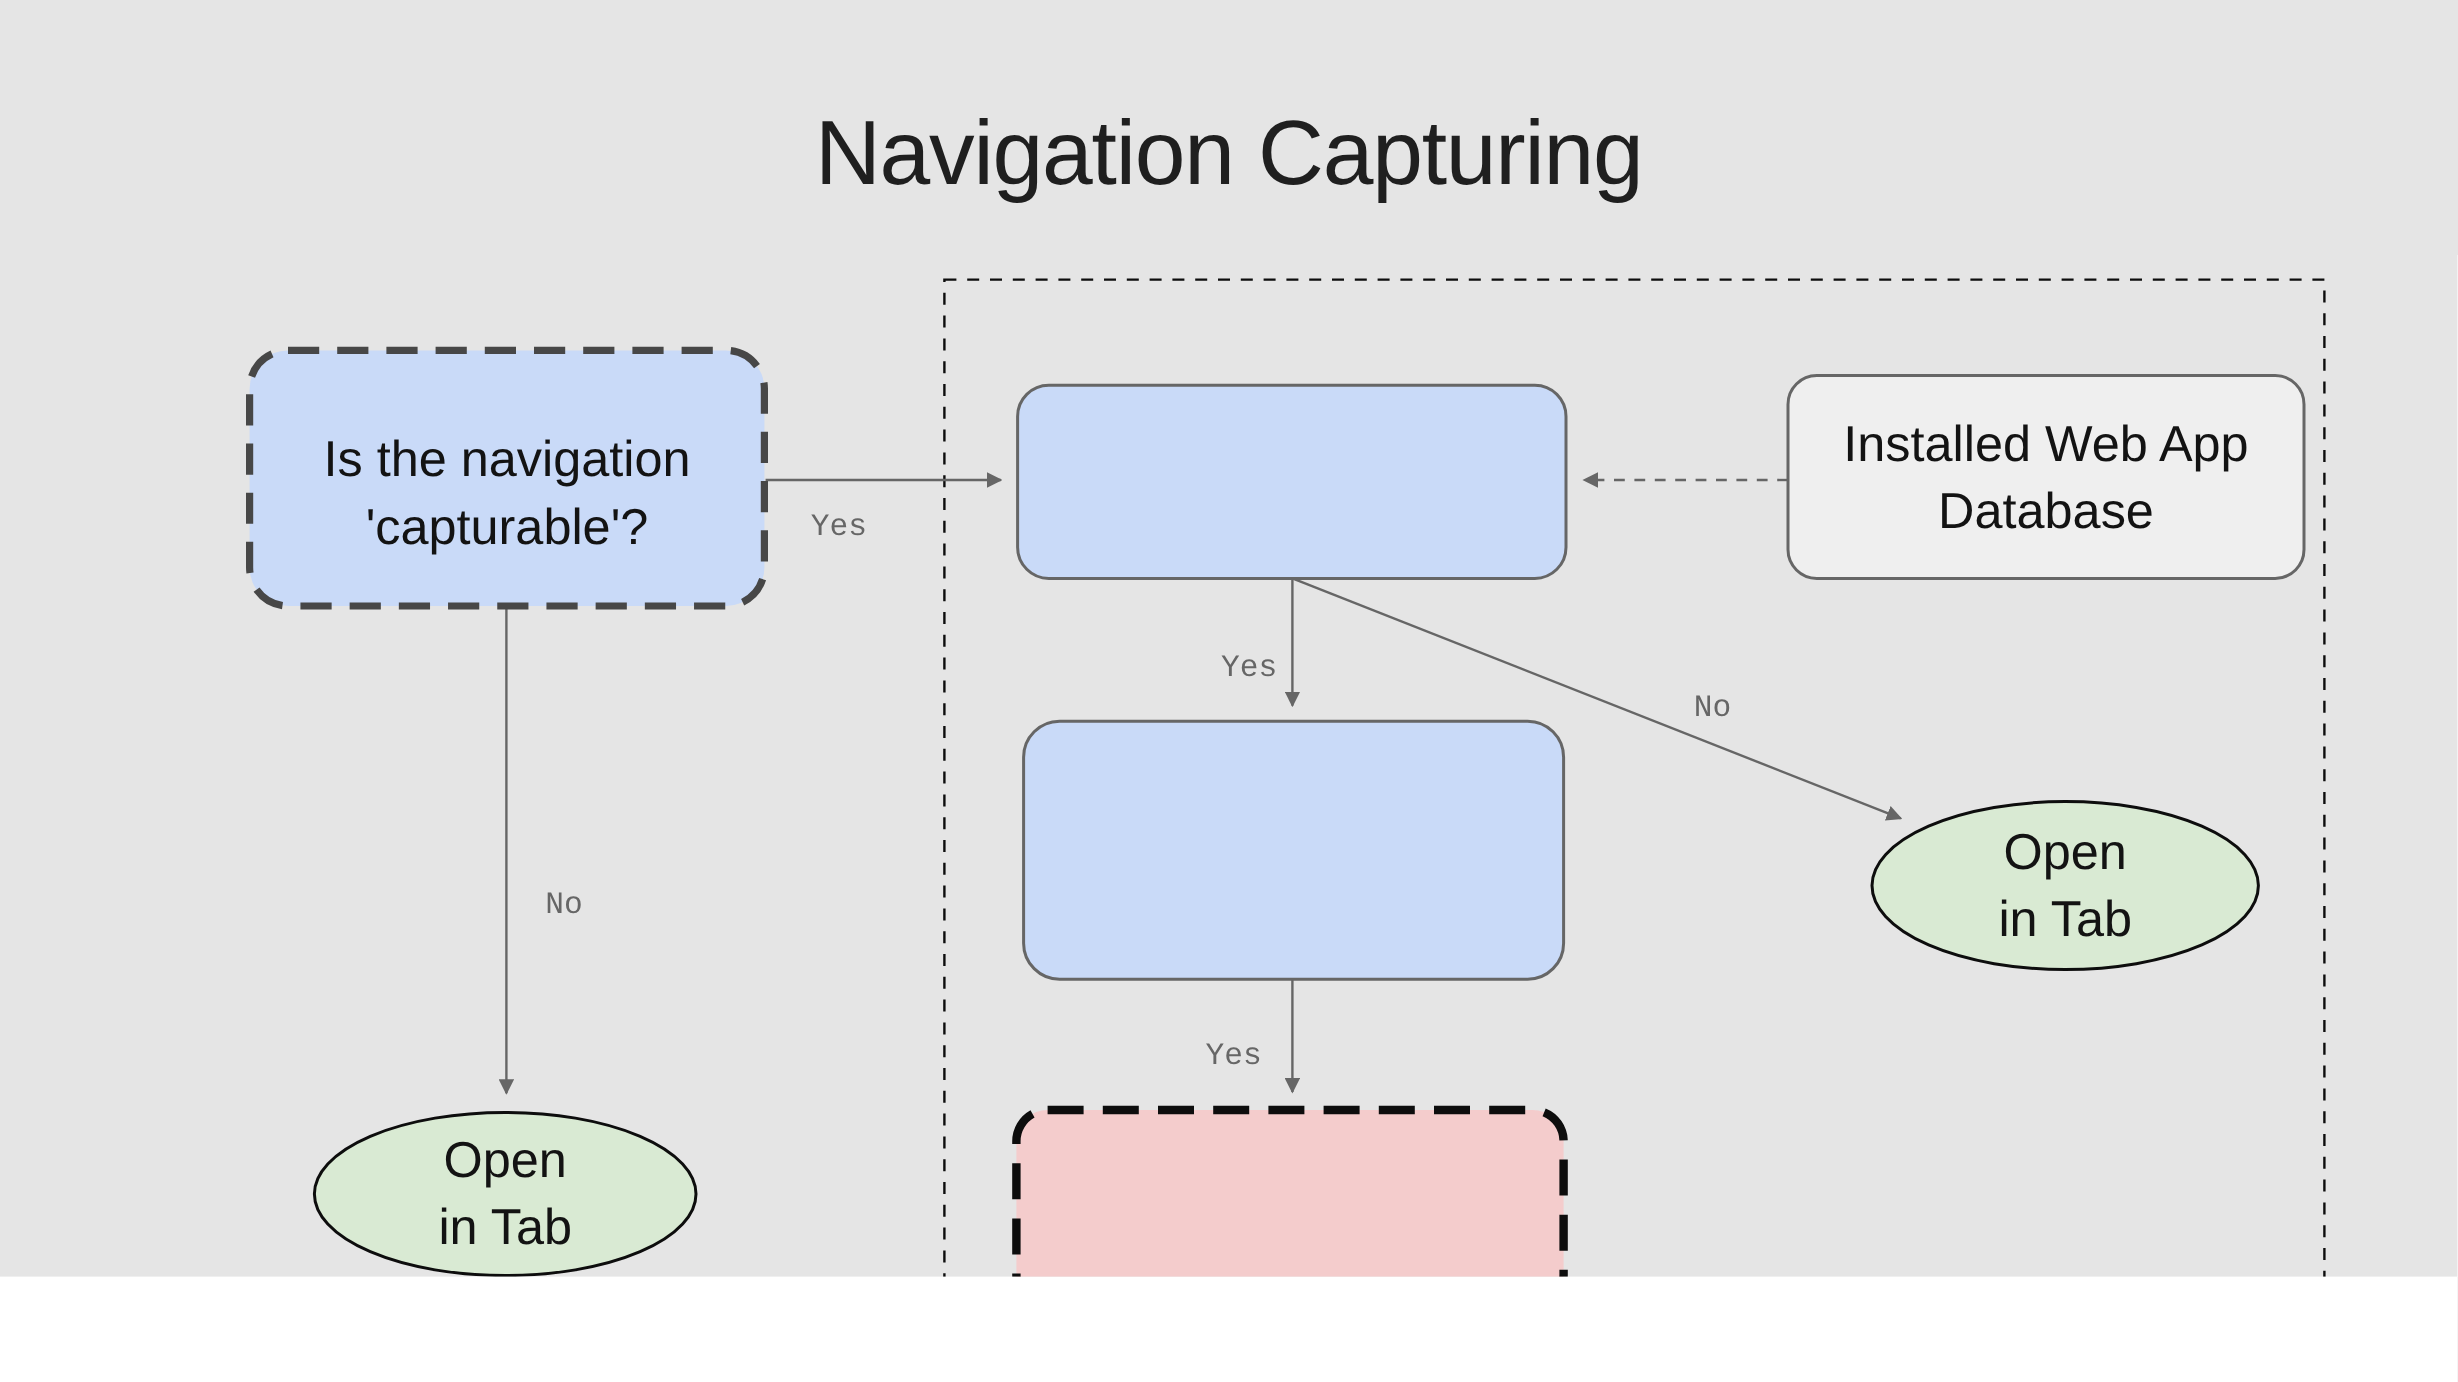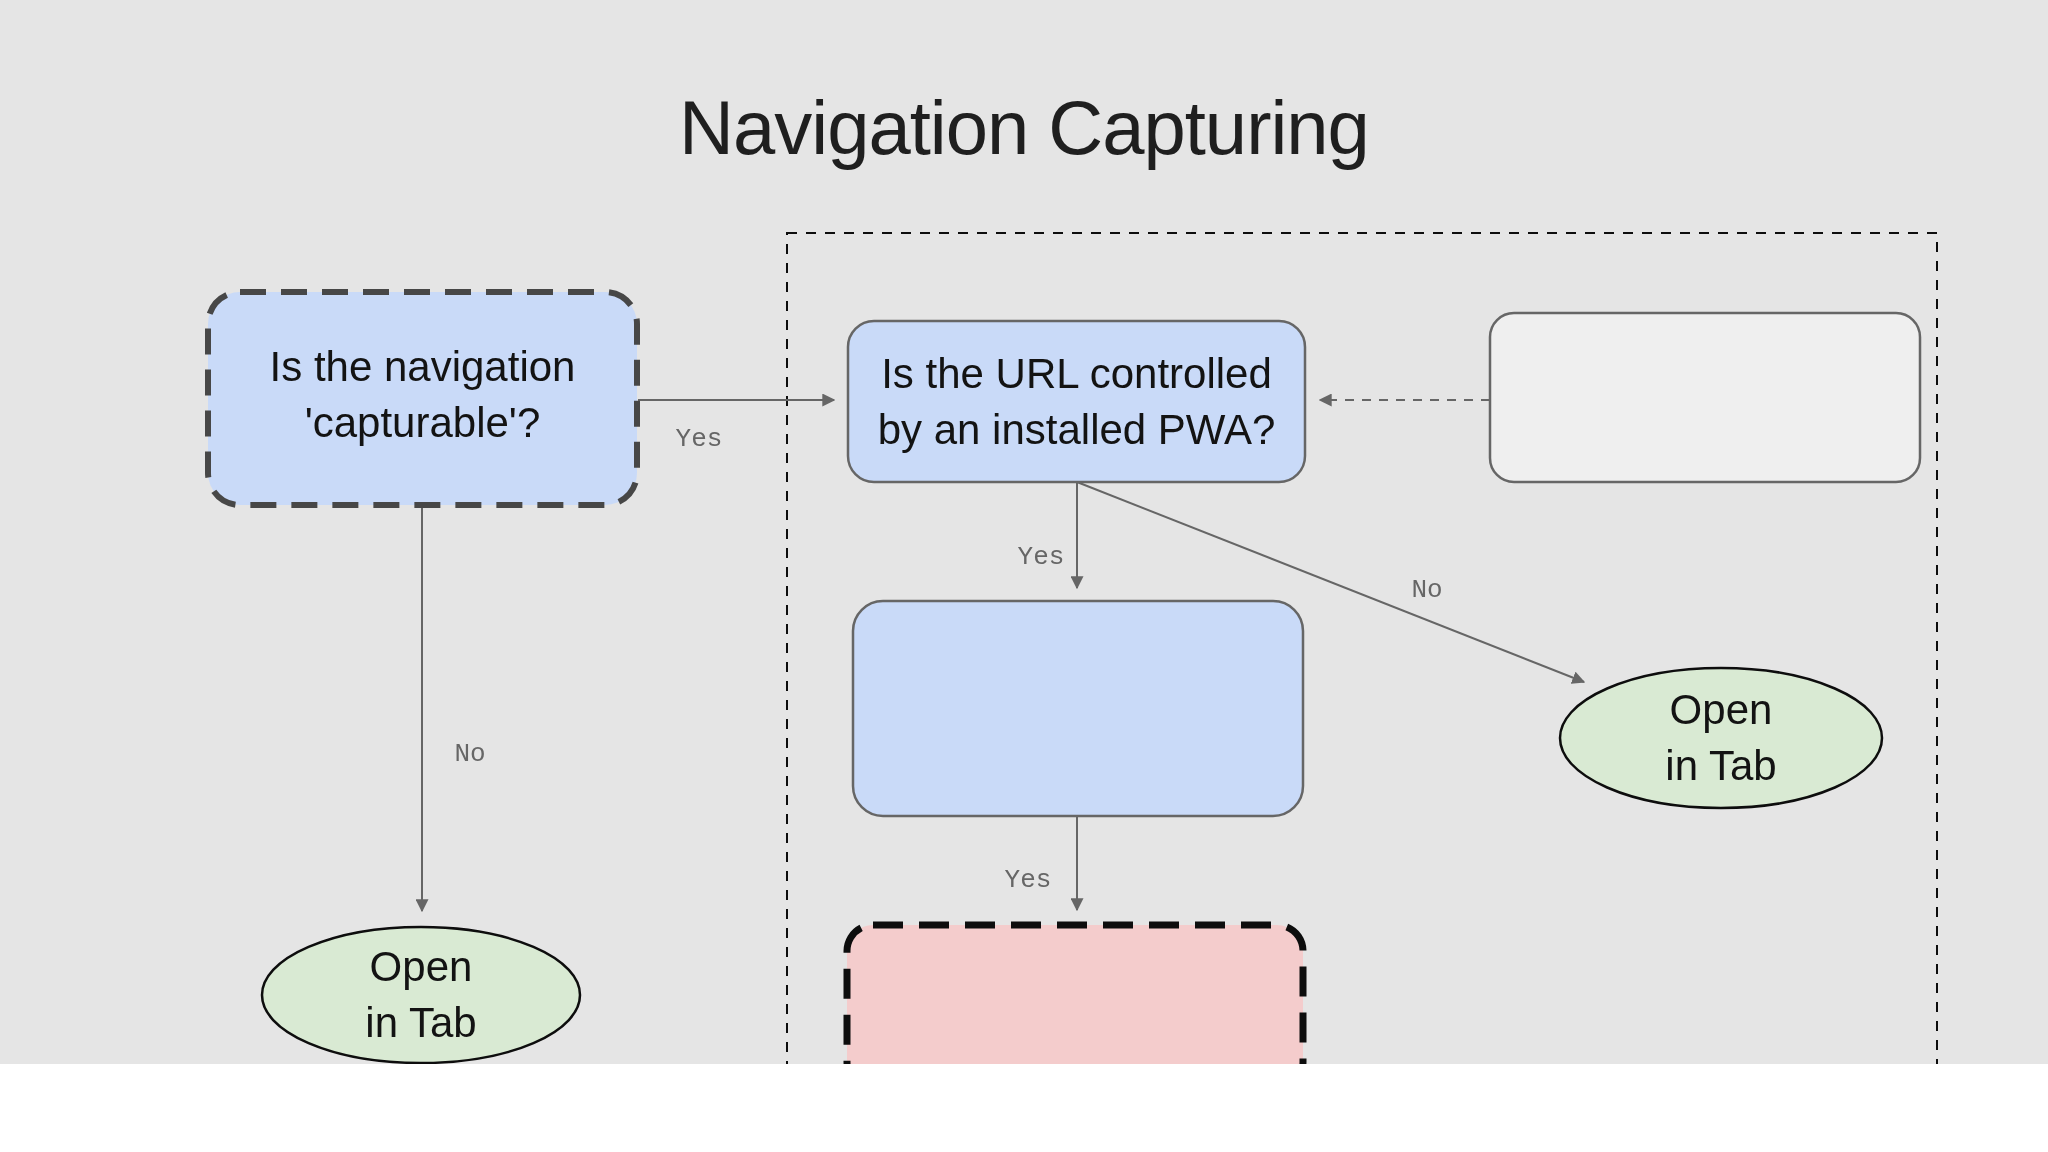--- a/index.html
+++ b/index.html
@@ -82,26 +82,26 @@
     <rect x="1490" y="313" width="430" height="169" rx="24" class="shape-gray stroke-thin-gray"></rect>
     <rect x="853" y="601" width="450" height="215" rx="30" class="shape-blue stroke-thin-gray"></rect>
     <rect x="847" y="925" width="456" height="163" rx="26" class="shape-pink stroke-dash-black-bold"></rect>
     <ellipse cx="421" cy="995" rx="159" ry="68" class="shape-green stroke-thin-black"></ellipse>
     <ellipse cx="1721" cy="738" rx="161" ry="70" class="shape-green stroke-thin-black"></ellipse>
   </svg>
 
   <div class="page-title">Navigation Capturing</div>
 
 
-  <div class="node-text" style="left:208px;top:288px;width:429px;height:213px;">Is the navigation
+  <div class="node-text" style="left:208px;top:304px;width:429px;height:213px;">Is the navigation
 'capturable'?</div>
 
-  <div class="node-text" style="left:848px;top:321px;width:457px;height:161px;">Is the URL controlled
-by an installed PWA?</div>
 
+  <div class="node-text" style="left:1490px;top:313px;width:430px;height:169px;">Installed Web App
+Database</div>
 
 
 
   <div class="node-text" style="left:262px;top:927px;width:318px;height:136px;">Open
 in Tab</div>
 
   <div class="node-text" style="left:1560px;top:668px;width:322px;height:140px;">Open
 in Tab</div>
 
   <div class="edge-label" style="left:699px;top:439px;">Yes</div>

